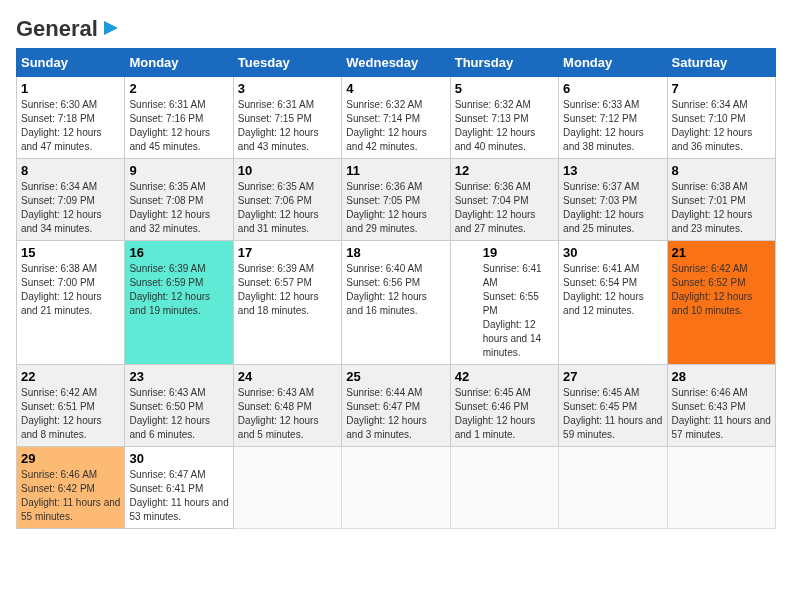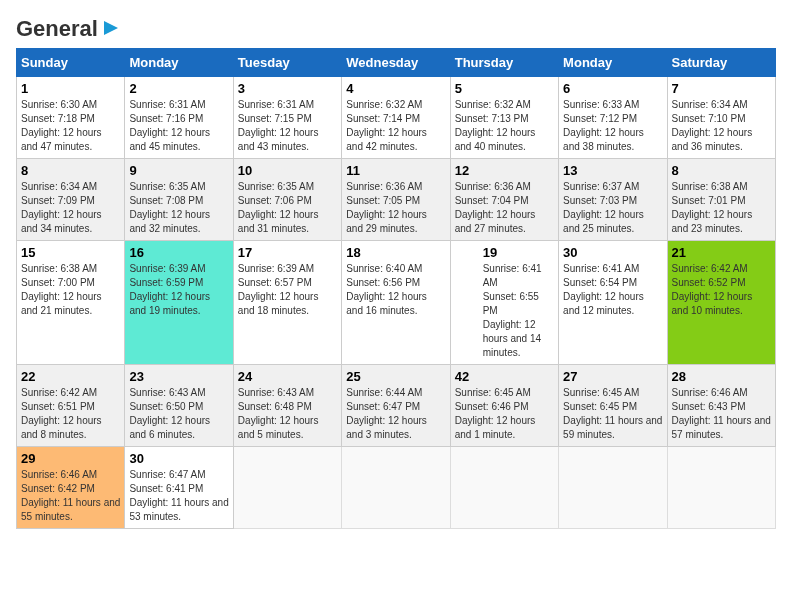--- a/index.html
+++ b/index.html
@@ -242,21 +242,21 @@
         </div>
       </td>
         <td style="background: rgb(255, 255, 255);">
         <span class="day-num">30</span>
         <div class="day-info">
           Sunrise: 6:41 AM<br>
           Sunset: 6:54 PM<br>
           Daylight: 12 hours and 12 minutes.
         </div>
       </td>
-        <td style="background: #84cc16;">
+        <td style="background: #f97316;">
         <span class="day-num">21</span>
         <div class="day-info">
           Sunrise: 6:42 AM<br>
           Sunset: 6:52 PM<br>
           Daylight: 12 hours and 10 minutes.
         </div>
       </td>
       </tr>
       <tr>
         <td style="background: rgb(240, 240, 240);">

